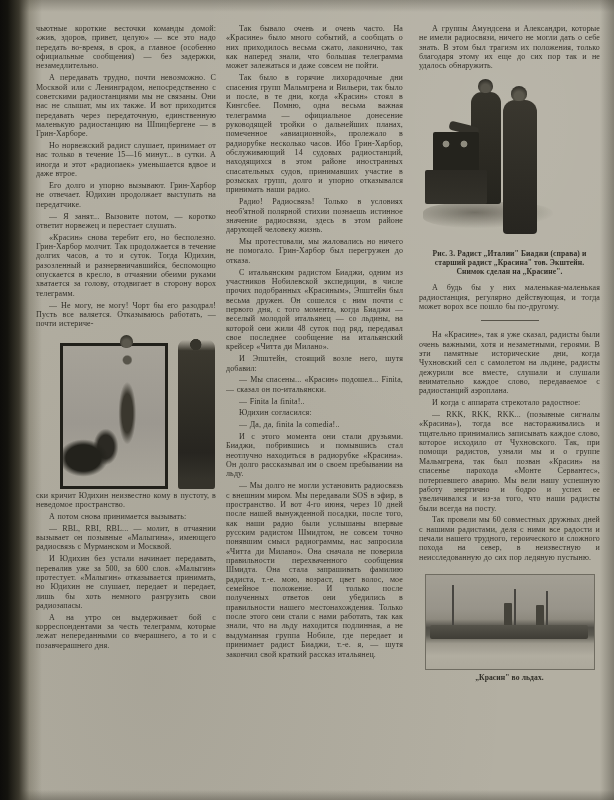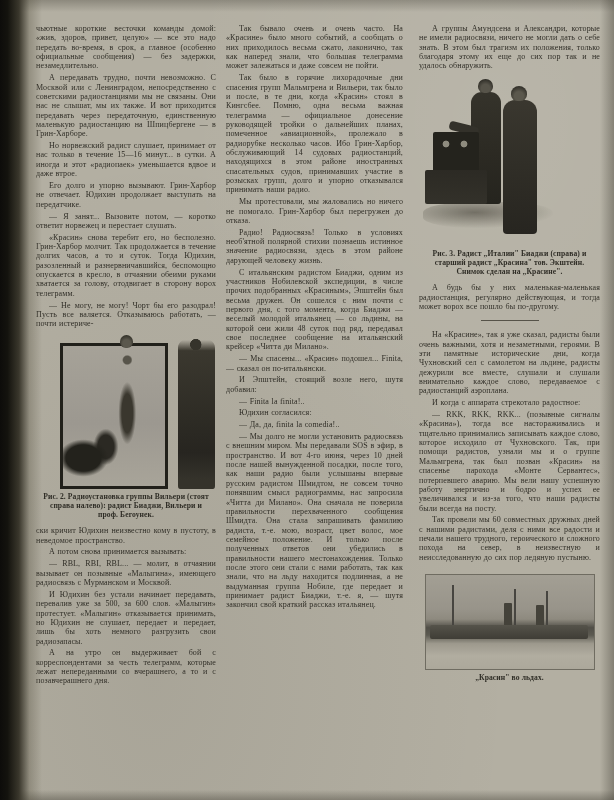--- a/index.html
+++ b/index.html
@@ -111,40 +111,40 @@
   <p>Его долго и упорно вызывают. Грин-Харбор не отвечает. Юдихин продолжает выступать на передатчике.</p>
   <p>— Я занят... Вызовите потом, — коротко ответит норвежец и перестает слушать.</p>
   <p>«Красин» снова теребит его, но бесполезно. Грин-Харбор молчит. Так продолжается в течение долгих часов, а то и суток. Тогда Юдихин, разозленный и разнервничавшийся, беспомощно опускается в кресло, в отчаянии обеими руками хватается за голову, отодвигает в сторону ворох телеграмм.</p>
   <p>— Не могу, не могу! Чорт бы его разодрал! Пусть все валяется. Отказываюсь работать, — почти истериче-</p>
 
   <div class="fig2">
     <div class="fig2-frame"></div>
     <div class="fig2-head"></div>
     <div class="fig2-right-man"></div>
   </div>
-  <div class="caption">Рис. 2. Радиоустановка группы Вильери (стоят справа налево): радист Биаджи, Вильери и проф. Бегоунек.</div>
 
   <p class="noindent">ски кричит Юдихин неизвестно кому в пустоту, в неведомое пространство.</p>
   <p>А потом снова принимается вызывать:</p>
   <p>— RBL, RBI, RBL... — молит, в отчаянии вызывает он позывные «Малыгина», имеющего радиосвязь с Мурманском и Москвой.</p>
   <p>И Юдихин без устали начинает передавать, перевалив уже за 500, за 600 слов. «Малыгин» протестует. «Малыгин» отказывается принимать, но Юдихин не слушает, передает и передает, лишь бы хоть немного разгрузить свои радиозапасы.</p>
   <p>А на утро он выдерживает бой с корреспондентами за честь телеграмм, которые лежат непереданными со вчерашнего, а то и с позавчерашнего дня.</p>
 </div>
 
 <div class="col" id="col-mid">
   <p>Так бывало очень и очень часто. На «Красине» было много событий, а сообщать о них приходилось весьма сжато, лаконично, так как наперед знали, что большая телеграмма может залежаться и даже совсем не пойти.</p>
   <p>Так было в горячие лихорадочные дни спасения групп Мальмгрена и Вильери, так было и после, в те дни, когда «Красин» стоял в Кингсбее. Помню, одна весьма важная телеграмма — официальное донесение руководящей тройки о дальнейших планах, помеченное «авиационной», пролежало в радиорубке несколько часов. Ибо Грин-Харбор, обслуживающий 14 судовых радиостанций, находящихся в этом районе иностранных спасательных судов, принимавших участие в розысках групп, долго и упорно отказывался принимать наши радио.</p>
+  <p>Радио! Радиосвязь! Только в условиях необ'ятной полярной стихии познаешь истинное значение радиосвязи, здесь в этом районе дарующей человеку жизнь.</p>
   <p>Мы протестовали, мы жаловались но ничего не помогало. Грин-Харбор был перегружен до отказа.</p>
-  <p>Радио! Радиосвязь! Только в условиях необ'ятной полярной стихии познаешь истинное значение радиосвязи, здесь в этом районе дарующей человеку жизнь.</p>
   <p>С итальянским радистом Биаджи, одним из участников Нобилевской экспедиции, в числе прочих подобранных «Красиным», Эпштейн был весьма дружен. Он сошелся с ним почти с первого дня, с того момента, когда Биаджи — веселый молодой итальянец — со льдины, на которой они жили 48 суток под ряд, передавал свое последнее сообщение на итальянский крейсер «Читта ди Милано».</p>
+  <p>И Эпштейн, стоящий возле него, шутя добавил:</p>
   <p>— Мы спасены... «Красин» подошел... Finita, — сказал он по-итальянски.</p>
-  <p>И Эпштейн, стоящий возле него, шутя добавил:</p>
   <p>— Finita la finita!..</p>
   <p>Юдихин согласился:</p>
   <p>— Да, да, finita la comedia!..</p>
+  <p>И с этого момента они стали друзьями. Биаджи, побрившись и помывшись стал неотлучно находиться в радиорубке «Красина». Он долго рассказывал им о своем пребывании на льду.</p>
   <p>— Мы долго не могли установить радиосвязь с внешним миром. Мы передавали SOS в эфир, в пространство. И вот 4-го июня, через 10 дней после нашей вынужденной посадки, после того, как наши радио были услышаны впервые русским радистом Шмидтом, не совсем точно понявшим смысл радиограммы, нас запросила «Читта ди Милано». Она сначала не поверила правильности перехваченного сообщения Шмидта. Она стала запрашивать фамилию радиста, т.-е. мою, возраст, цвет волос, мое семейное положение. И только после полученных ответов они убедились в правильности нашего местонахождения. Только после этого они стали с нами работать, так как знали, что на льду находится подлинная, а не выдуманная группа Нобиле, где передает и принимает радист Биаджи, т.-е. я, — шутя закончил свой краткий рассказ итальянец.</p>
 </div>
 
 <div class="col" id="col-right">
   <p>А группы Амундсена и Александри, которые не имели радиосвязи, ничего не могли дать о себе знать. В этом был трагизм их положения, только благодаря этому их еще до сих пор так и не удалось обнаружить.</p>
 
   <div class="fig3">
     <div class="f3-ground"></div>
     <div class="f3-manA"></div>
     <div class="f3-manB"></div>

